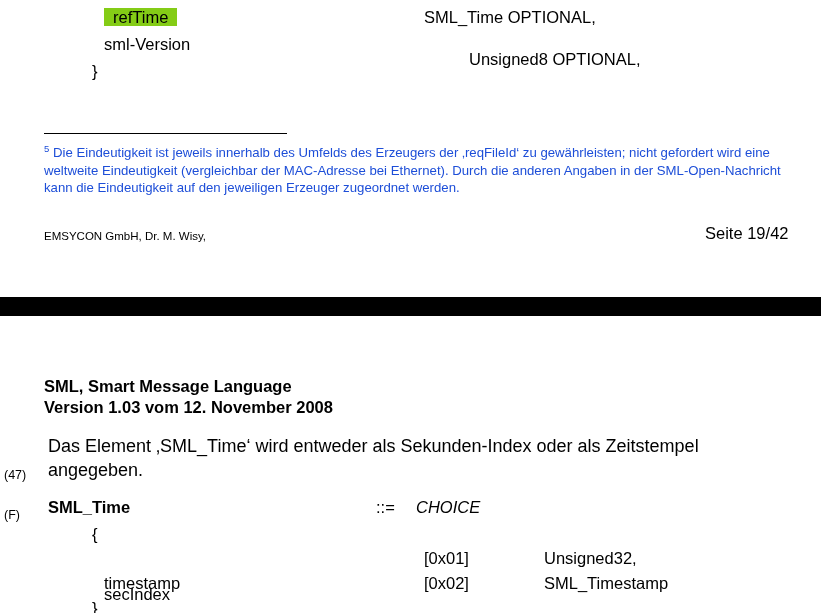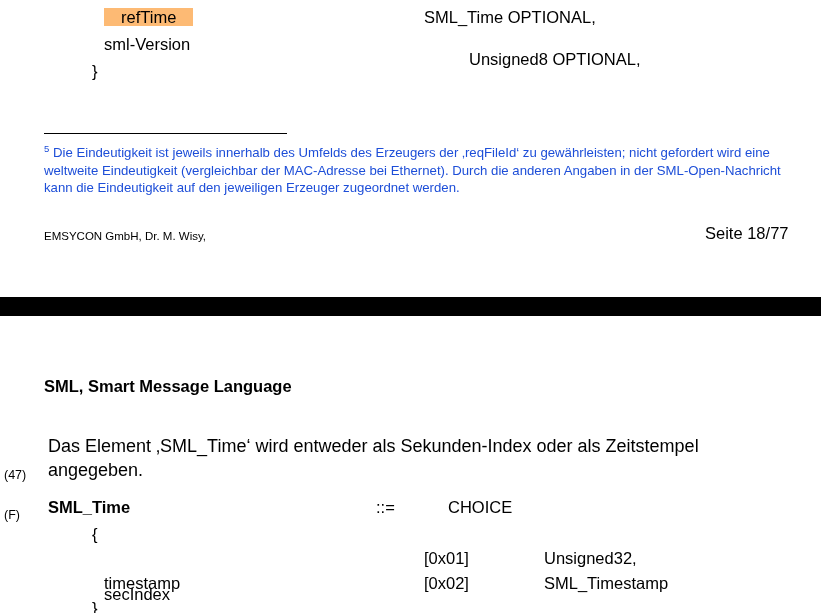--- a/index.html
+++ b/index.html
@@ -26,22 +26,22 @@
     position: absolute;
     font-family: "Liberation Sans", sans-serif;
     font-size: 16.5px;
     white-space: pre;
     color: #000;
   }
   .col-name { left: 104px; }
   .col-type { left: 424px; }
   .brace { left: 92px; }
   .highlight {
-    background: #fdba74;
-    padding: 0 17px;
+    background: #84cc16;
+    padding: 0 9px;
   }
   .hr-footnote {
     position: absolute;
     left: 44px;
     top: 133px;
     width: 243px;
     height: 0;
     border-top: 1px solid #000;
   }
   .footnote {
@@ -101,21 +101,21 @@
   }
   .para-body {
     position: absolute;
     left: 48px;
     width: 740px;
     font-size: 18px;
     line-height: 1.36;
   }
   .sml-name { left: 48px; font-weight: bold; }
   .sml-op   { left: 376px; }
-  .sml-val  { left: 448px; }
+  .sml-val  { left: 416px; font-style: italic; }
   .sml-tag  { left: 424px; }
   .sml-type { left: 544px; }
   .sml-brace{ left: 92px; }
 </style>
 </head>
 <body>
 
 <div class="page">
 
   <div>
@@ -126,26 +126,27 @@
     <div class="code-line col-type" style="top:50px;margin-left:45px;">Unsigned8 OPTIONAL,</div>
 
     <div class="code-line brace" style="top:62px;">}</div>
   </div>
 
   <div class="hr-footnote"></div>
 
   <div class="footnote"><sup>5</sup> <span>Die Eindeutigkeit ist jeweils innerhalb des Umfelds des Erzeugers der ‚reqFileId‘ zu gewährleisten; nicht gefordert wird eine weltweite Eindeutigkeit (vergleichbar der MAC-Adresse bei Ethernet). Durch die anderen Angaben in der SML-Open-Nachricht kann die Eindeutigkeit auf den jeweiligen Erzeuger zugeordnet werden.</span></div>
 
   <div class="footer-left">EMSYCON GmbH, Dr. M. Wisy,</div>
-  <div class="footer-right">Seite 18/77</div>
+  <div class="footer-right">Seite 19/42</div>
 
   <div class="sep-band"></div>
   <div class="sep-gap"></div>
 
   <div class="doc-head" style="top:375px;">SML, Smart Message Language</div>
+  <div class="doc-head" style="top:396px;">Version 1.03 vom 12. November 2008</div>
 
   <div class="para-marker" style="left:4px; top:468px;">(47)</div>
   <div class="para-body" style="top:434px;">Das Element ‚SML_Time‘ wird entweder als Sekunden-Index oder als Zeitstempel angegeben.</div>
 
   <div class="para-marker" style="left:4px; top:508px;">(F)</div>
 
   <div>
     <div class="code-line sml-name" style="top:498px;">SML_Time</div>
     <div class="code-line sml-op" style="top:498px;">::=</div>
     <div class="code-line sml-val" style="top:498px;">CHOICE</div>

